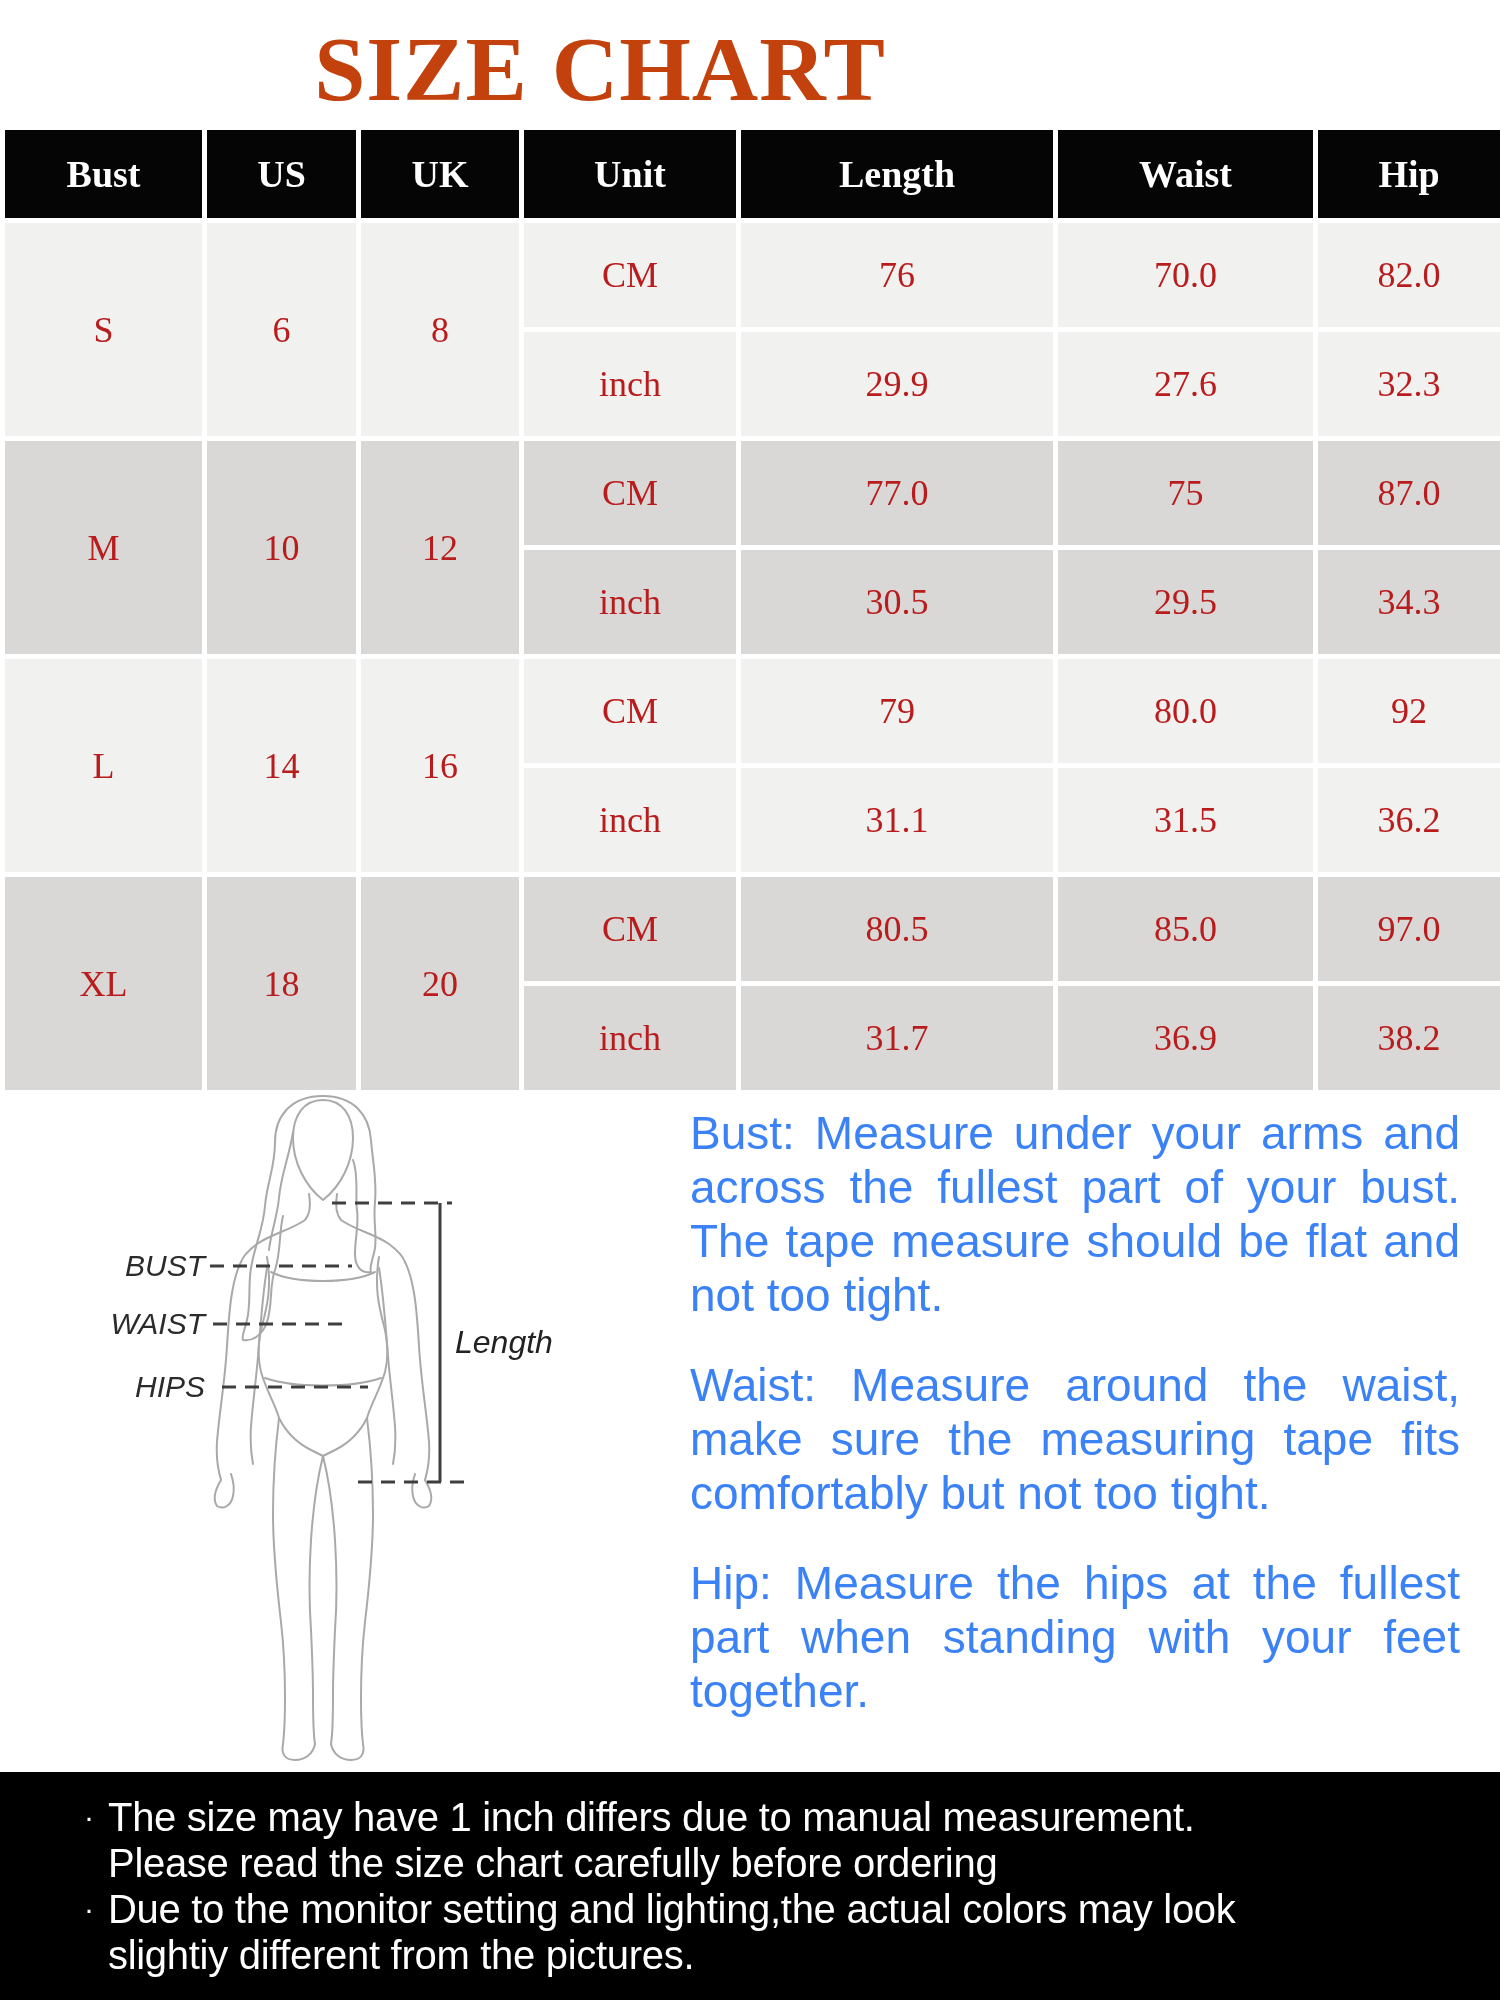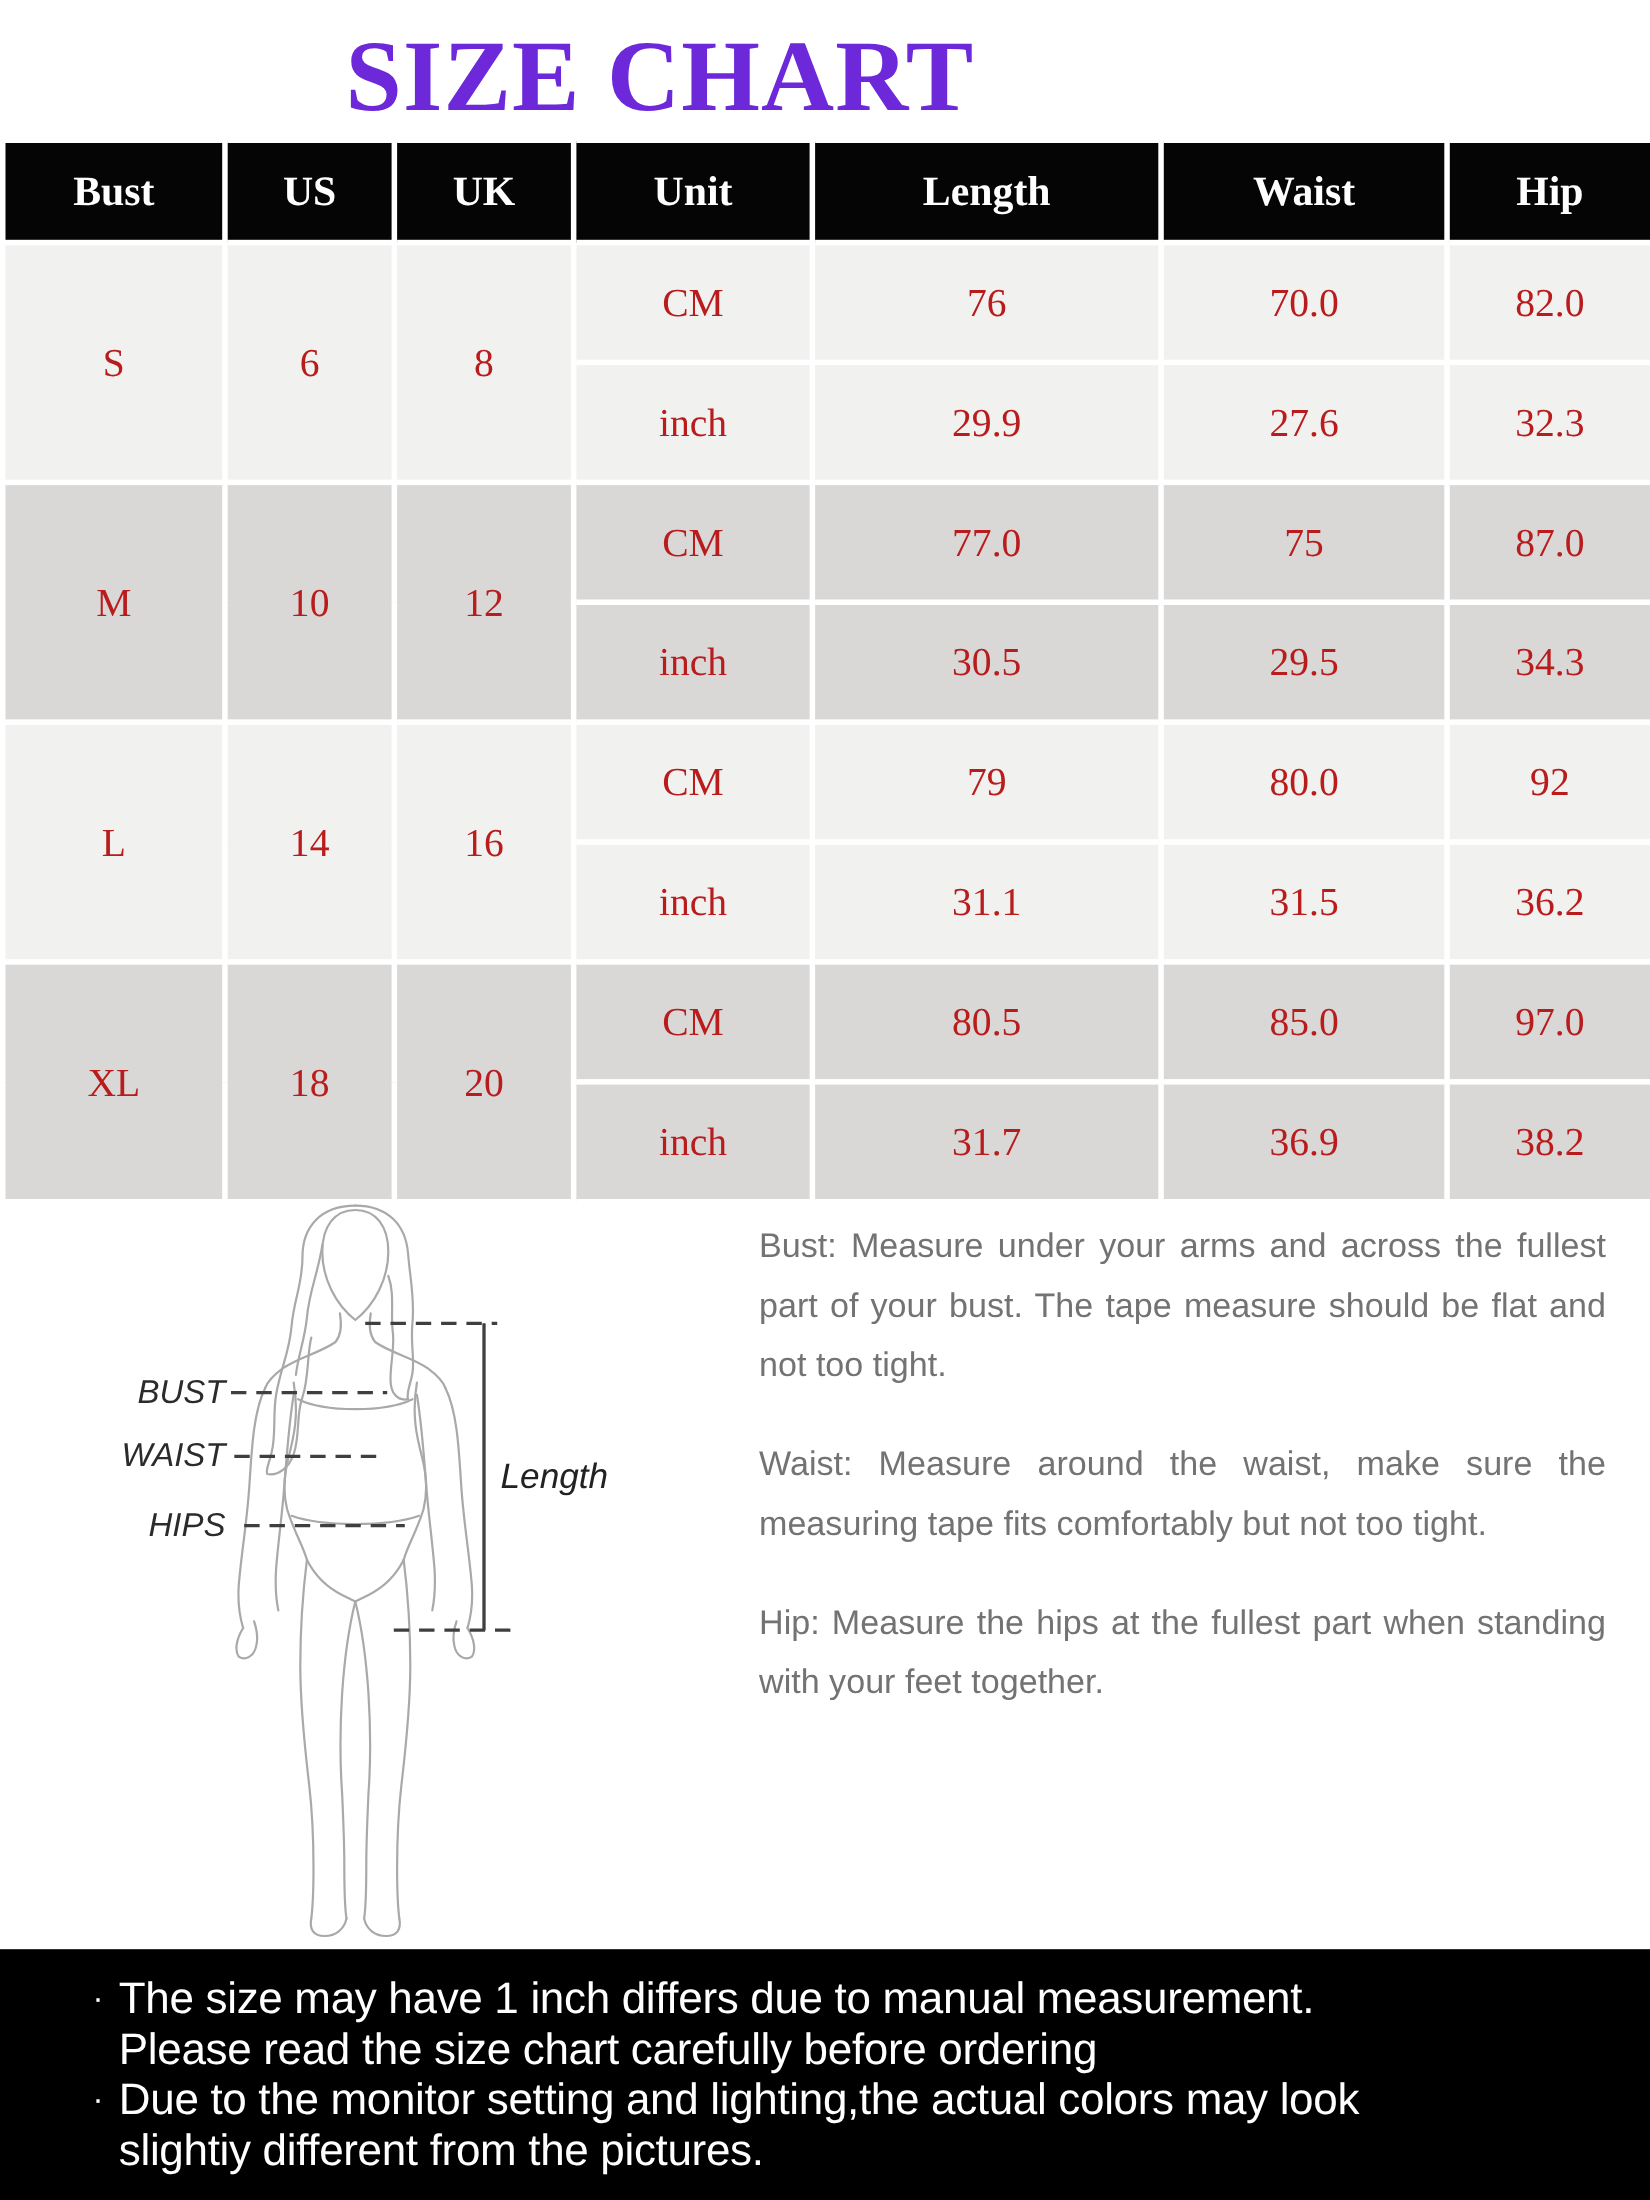--- a/index.html
+++ b/index.html
@@ -2,21 +2,21 @@
 <html><head>
 <meta charset="utf-8">
 <style>
   html,body{margin:0;padding:0;background:#ffffff;}
   .canvas{position:relative;width:1500px;height:2000px;background:#ffffff;overflow:hidden;
           font-family:"Liberation Serif",serif;}
 
   
   .title{position:absolute;top:16px;left:0;width:1200px;margin:0;text-align:center;
          font-family:"Liberation Serif",serif;font-weight:bold;font-size:92px;
-         letter-spacing:1px;color:#6d28d9;}
+         letter-spacing:1px;color:#c2410c;}
 
   
   table.size-table{position:absolute;top:125px;left:0;width:1500px;
                    border-collapse:collapse;table-layout:fixed;}
   table.size-table th{background:#050505;color:#ffffff;font-family:"Liberation Serif",serif;
                       font-weight:bold;font-size:38px;height:86px;border:5px solid #ffffff;
                       text-align:center;vertical-align:middle;}
   table.size-table td{border:5px solid #ffffff;text-align:center;vertical-align:middle;
                       font-family:"Liberation Serif",serif;font-size:36px;color:#b91c1c;
                       height:102px;}
@@ -29,22 +29,22 @@
   .diagram-svg{position:absolute;left:0;top:0;}
   .dlabel{position:absolute;font-family:"Liberation Sans",sans-serif;color:#2b2b2b;
           font-size:30px;line-height:1;white-space:nowrap;font-style:italic;}
   .dlabel.r{text-align:right;}
   .lbl-bust{left:60px;top:169px;width:145px;}
   .lbl-waist{left:45px;top:227px;width:160px;}
   .lbl-hips{left:80px;top:290px;width:125px;}
   .lbl-length{left:455px;top:244px;font-size:32px;color:#222;}
 
   .instructions{position:absolute;left:690px;top:24px;width:770px;
-                font-family:"Liberation Sans",sans-serif;font-size:31px;line-height:54px;
-                color:#737373;text-align:justify;}
+                font-family:"Liberation Sans",sans-serif;font-size:46px;line-height:54px;
+                color:#3b82f6;text-align:justify;}
   .instructions p{margin:0 0 36px 0;}
 
   
   .footer{position:absolute;top:1772px;left:0;width:1500px;height:228px;background:#000000;
           color:#ffffff;font-family:"Liberation Sans",sans-serif;}
   .notes{padding:22px 60px 0 84px;}
   .note{display:flex;align-items:flex-start;}
   .bullet{font-size:30px;line-height:46px;width:24px;flex:0 0 24px;text-align:left;}
   .note-lines{font-size:40px;line-height:46px;letter-spacing:-0.3px;}
 </style>

